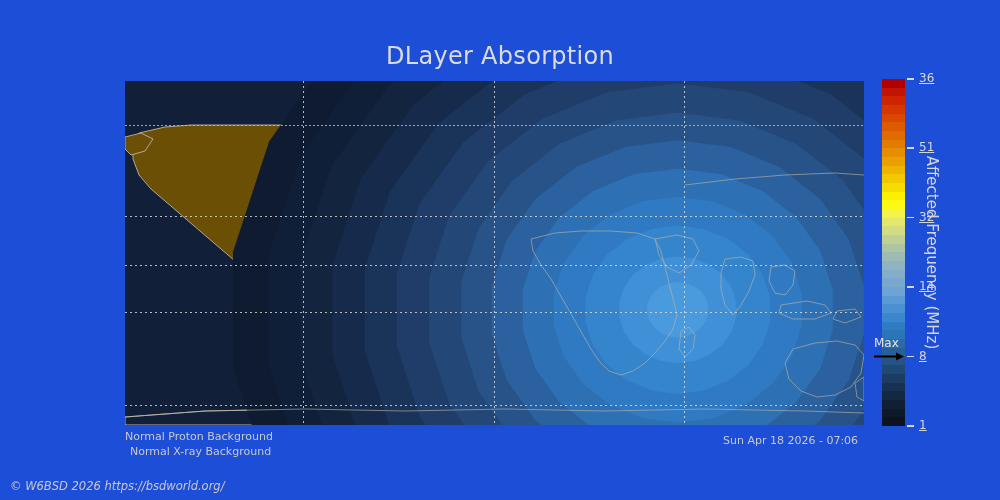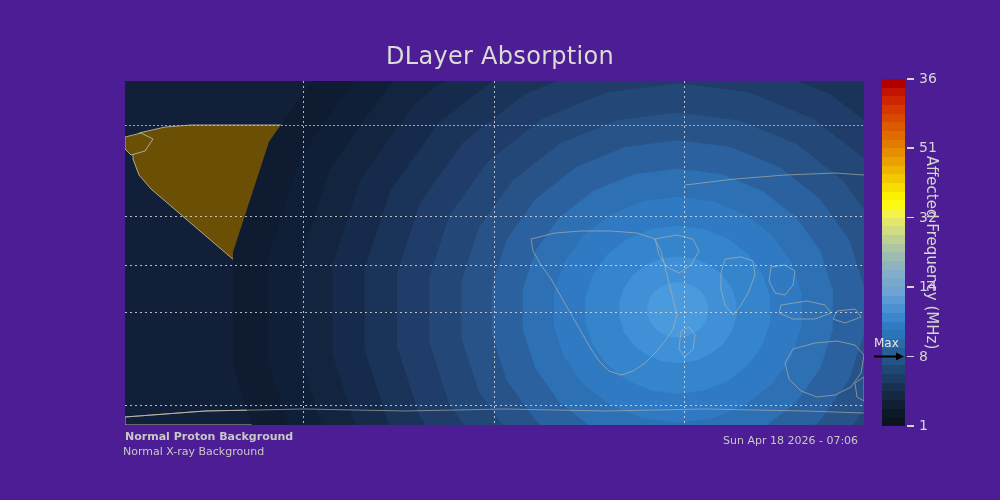--- a/index.html
+++ b/index.html
@@ -13,21 +13,21 @@
     height: 500px;
     overflow: hidden;
     font-family: "DejaVu Sans", "Liberation Sans", sans-serif;
     color: #d9d9d4;
     position: relative;
   }
 
   .root {
     position: absolute;
     inset: 0;
-    background: #4c1d95;
+    background: #1d4ed8;
     padding-left: 24px;
   }
 
   
   .title {
     position: absolute;
     top: 42px;
     left: 0;
     width: 1000px;
     text-align: center;
@@ -82,22 +82,22 @@
        rgba(215,185,120,0) 2px, rgba(215,185,120,0) 4px);
   }
 
   
   .note {
     position: absolute;
     font-size: 11px;
     color: #c9c9c4;
     white-space: nowrap;
   }
-  .note-proton { left: 125px; top: 430px; font-weight: bold; }
-  .note-xray   { left: 123px; top: 445px; }
+  .note-proton { left: 125px; top: 430px; }
+  .note-xray   { left: 130px; top: 445px; }
   .note-date   { left: 723px; top: 434px; }
 
   
   .copyright {
     position: absolute;
     left: 10px;
     top: 479px;
     font-size: 11.5px;
     font-style: italic;
     color: #c8c8c3;
@@ -135,23 +135,24 @@
   .tick .dash {
     position: absolute;
     left: 2px; top: -1px;
     width: 7px; height: 1.6px;
     background: #d6d6d0;
   }
   .tick .lbl {
     position: absolute;
     left: 14px;
     top: -9px;
-    font-size: 14px;
+    font-size: 12px;
     color: #d6d6d0;
     line-height: 16px;
+    text-decoration: underline;
   }
 
   .cbar-axis-label {
     position: absolute;
     left: 921px;
     top: 79px;
     width: 347px;
     height: 22px;
     transform-origin: 0 0;
     transform: rotate(90deg) translate(0, -22px);
@@ -325,20 +326,21 @@
         <div class="gv" style="left: 178px;"></div>
         <div class="gv" style="left: 369px;"></div>
         <div class="gv" style="left: 559px;"></div>
       </div>
   </div>
 
   <div class="note note-proton">Normal Proton Background</div>
   <div class="note note-xray">Normal X-ray Background</div>
   <div class="note note-date">Sun Apr 18 2026 - 07:06</div>
 
+  <div class="copyright">© W6BSD 2026 https://bsdworld.org/</div>
 
   <div class="cbar-wrap">
     <div class="cbar" id="cbar">
         <div class="seg" style="background: rgb(176, 0, 0);"></div>
         <div class="seg" style="background: rgb(194, 20, 0);"></div>
         <div class="seg" style="background: rgb(207, 36, 0);"></div>
         <div class="seg" style="background: rgb(214, 55, 0);"></div>
         <div class="seg" style="background: rgb(216, 72, 0);"></div>
         <div class="seg" style="background: rgb(221, 91, 0);"></div>
         <div class="seg" style="background: rgb(224, 107, 0);"></div>

